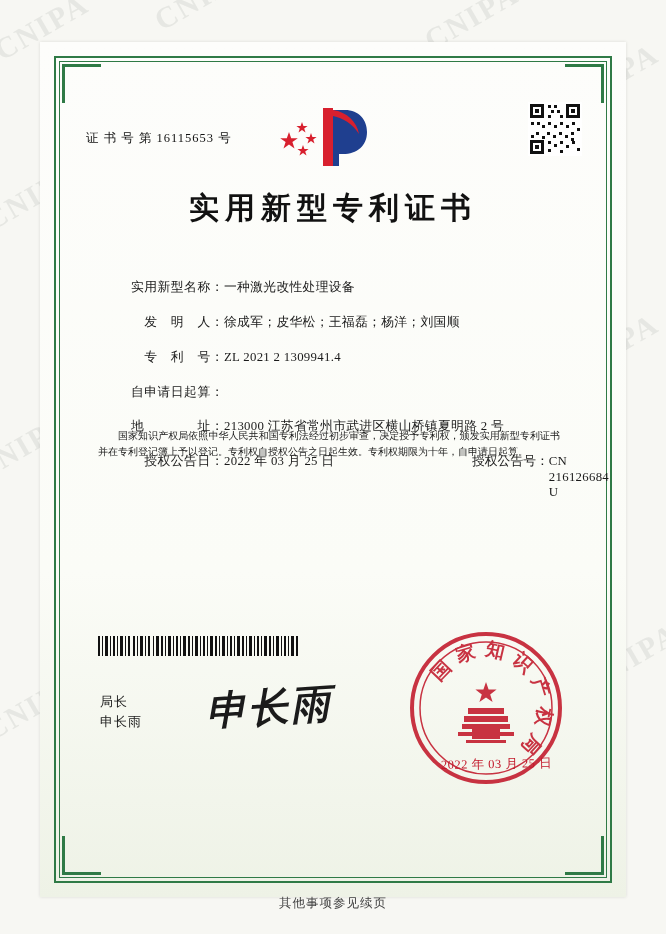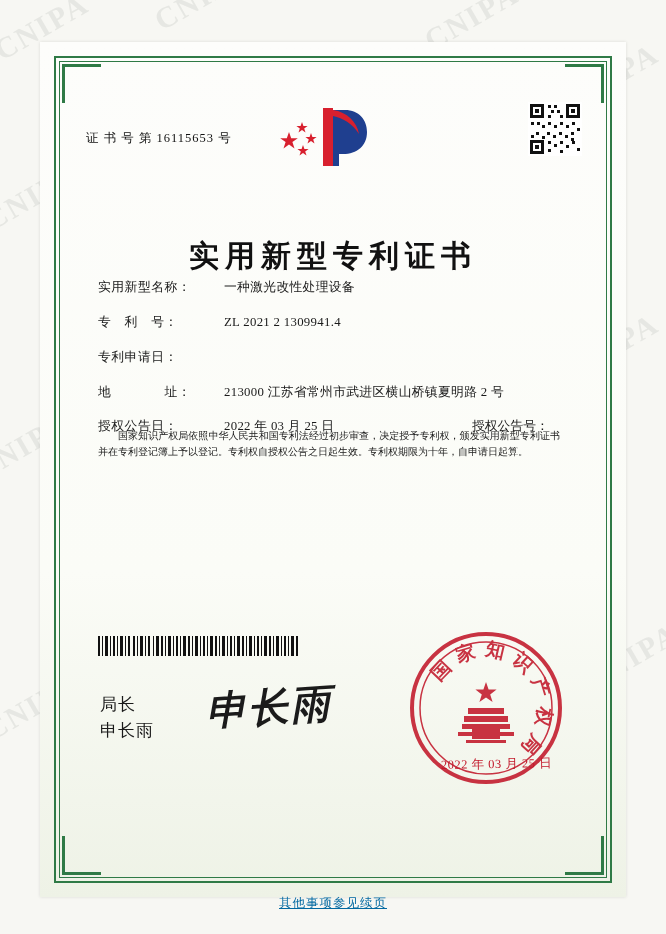--- a/index.html
+++ b/index.html
@@ -104,21 +104,20 @@
   .title {
     position: absolute;
     top: 108px;
     left: 0; right: 0;
     text-align: center;
     font-size: 30px;
     font-weight: bold;
     letter-spacing: 6px;
     color: #111;
     font-family: "Liberation Serif", serif;
-    margin-top: 48px;
   }
 
   
   .fields {
     position: absolute;
     top: 200px;
     left: 20px;
     right: 10px;
   }
   .row {
@@ -126,20 +125,21 @@
     align-items: baseline;
     margin-bottom: 19.5px;
     font-size: 12.8px;
     line-height: 1.2;
   }
   .row .lbl {
     width: 126px;
     flex: 0 0 126px;
     letter-spacing: 0.5px;
     white-space: nowrap;
+    text-align: right;
   }
   .row .val {
     flex: 1 1 auto;
     letter-spacing: 0.3px;
   }
   .row.dual .val1 {
     width: 248px;
     flex: 0 0 248px;
   }
   .row.dual .lbl2 {
@@ -170,21 +170,21 @@
     top: 556px;
     width: 200px;
     height: 20px;
   }
 
   
   .sig-block {
     position: absolute;
     left: 22px;
     top: 612px;
-    font-size: 17px;
+    font-size: 13px;
     line-height: 1.55;
     letter-spacing: 1px;
   }
   .handwriting {
     position: absolute;
     left: 128px;
     top: 600px;
     font-family: "DejaVu Serif", serif;
     font-style: italic;
     font-size: 40px;
@@ -223,23 +223,22 @@
   }
 
   
   .footnote {
     position: absolute;
     left: 0; right: 0;
     top: 895px;
     text-align: center;
     font-size: 12.5px;
     letter-spacing: 1px;
-    color: #0369a1;
+    color: #404040;
     z-index: 2;
-    text-decoration: underline;
   }
 </style>
 </head>
 <body>
 
 <div class="watermark-layer" id="watermark-layer">
     <div class="wm" style="left: -10px; top: 10px;">CNIPA</div>
     <div class="wm" style="left: 150px; top: -20px;">CNIPA</div>
     <div class="wm" style="left: 420px; top: 0px;">CNIPA</div>
     <div class="wm" style="left: 560px; top: 60px;">CNIPA</div>
@@ -339,34 +338,39 @@
     </div>
 
     <div class="title">实用新型专利证书</div>
 
     <div class="fields">
       <div class="row">
         <div class="lbl">实用新型名称：</div>
         <div class="val">一种激光改性处理设备</div>
       </div>
       <div class="row">
+        <div class="lbl">发　明　人：</div>
+        <div class="val">徐成军；皮华松；王福磊；杨洋；刘国顺</div>
+      </div>
+      <div class="row">
         <div class="lbl">专　利　号：</div>
         <div class="val">ZL 2021 2 1309941.4</div>
       </div>
       <div class="row">
-        <div class="lbl">专利申请日：</div>
+        <div class="lbl">自申请日起算：</div>
       </div>
       <div class="row">
         <div class="lbl">地　　　　址：</div>
         <div class="val">213000 江苏省常州市武进区横山桥镇夏明路 2 号</div>
       </div>
       <div class="row dual">
         <div class="lbl">授权公告日：</div>
         <div class="val val1">2022 年 03 月 25 日</div>
         <div class="lbl2">授权公告号：</div>
+        <div class="val">CN 216126684 U</div>
       </div>
     </div>
 
     <div class="paras">
       <p>国家知识产权局依照中华人民共和国专利法经过初步审查，决定授予专利权，颁发实用新型专利证书并在专利登记簿上予以登记。专利权自授权公告之日起生效。专利权期限为十年，自申请日起算。</p>
     </div>
 
     <div class="barcode">
       <svg width="200" height="20" viewBox="0 0 200 20" preserveAspectRatio="none">
         <rect width="200" height="20" fill="transparent"></rect>

